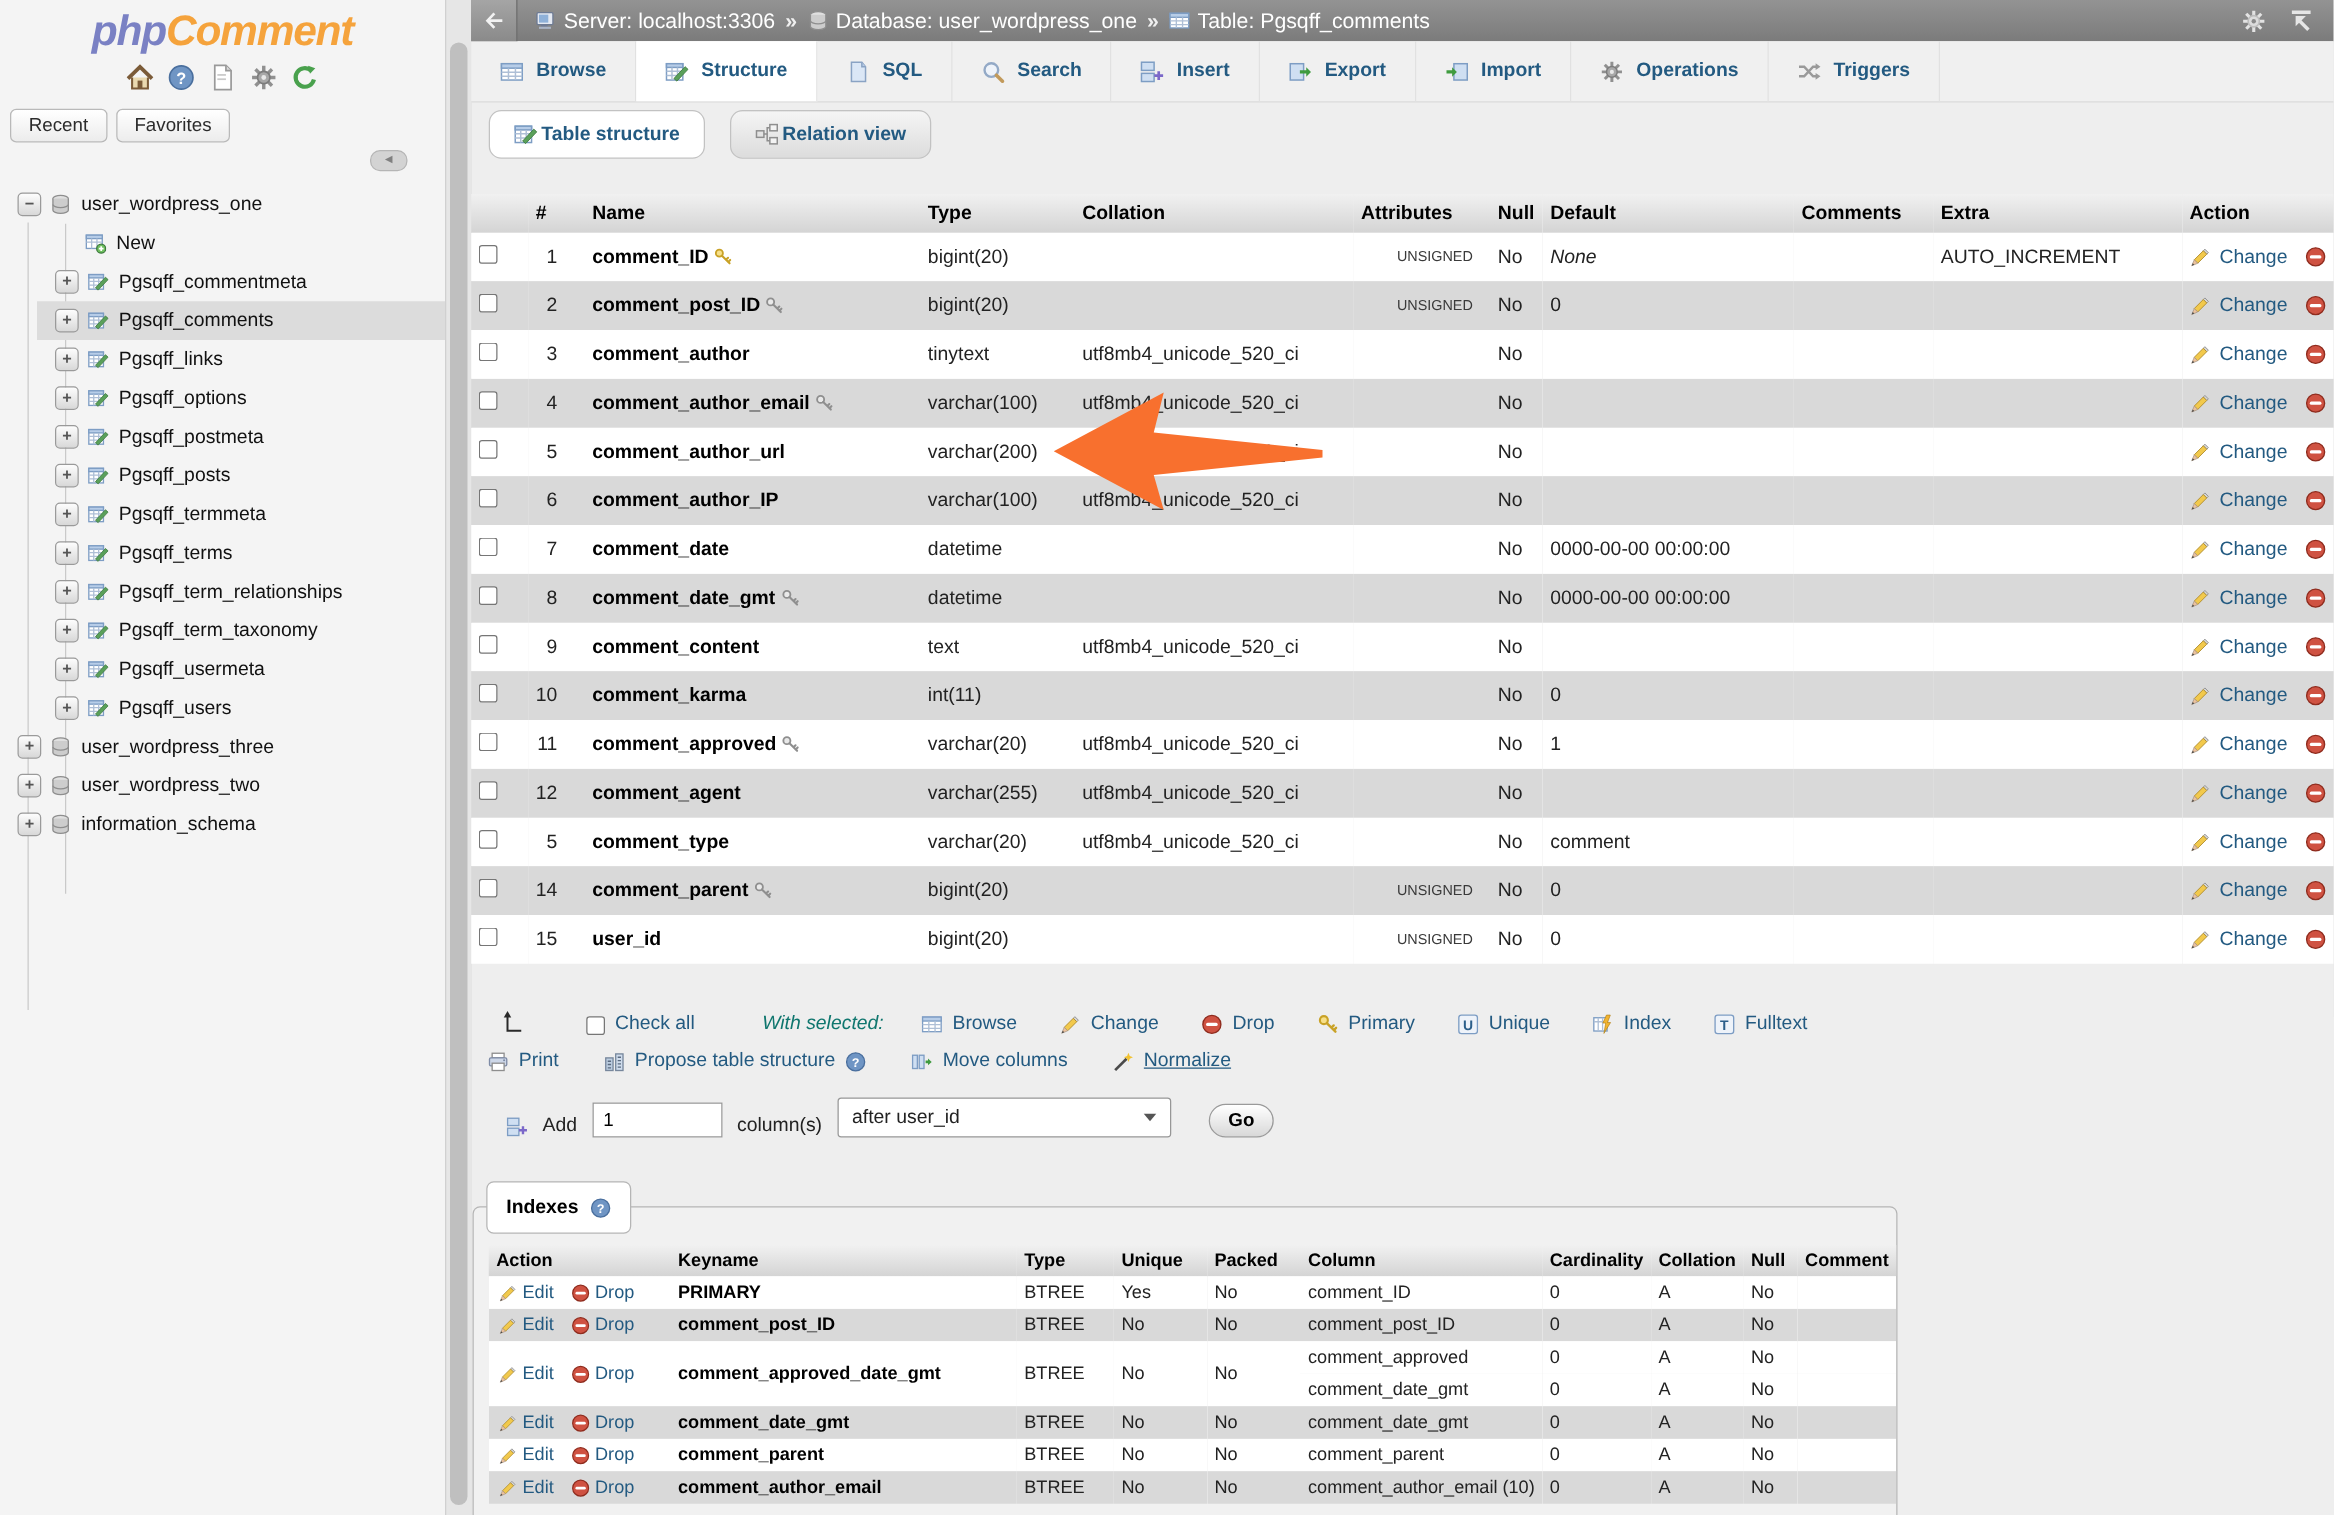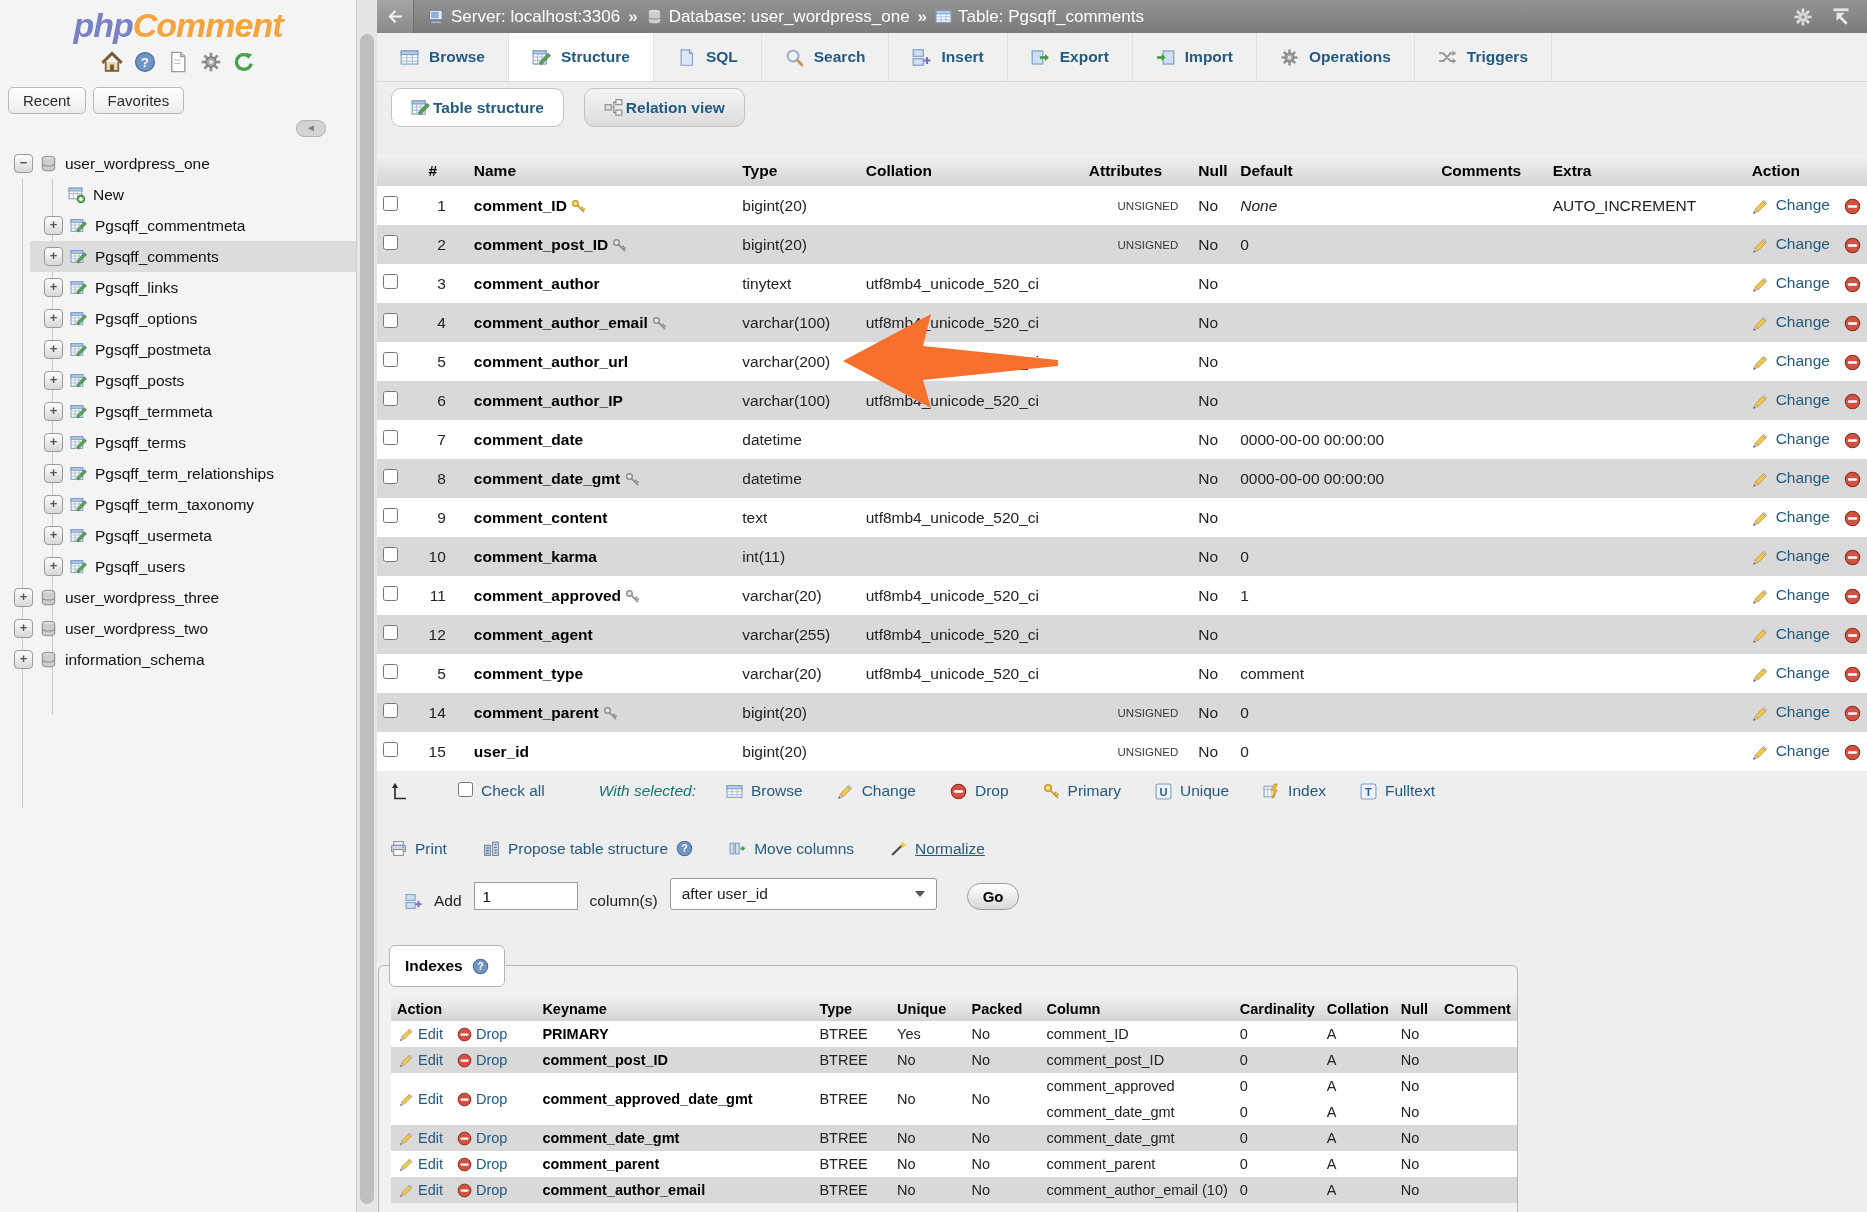--- a/index.html
+++ b/index.html
@@ -58,27 +58,27 @@
   #structure-table tbody tr.even td{background:#d9d9d9;}
   .colname{font-weight:bold;color:#000;}
   .num-cell{text-align:right;padding-right:22px !important;}
   .attr-cell{font-size:11.5px;text-align:right;padding-right:14px !important;color:#3a3a3a;}
   .default-none{font-style:italic;}
   .lnk{color:#235a81;text-decoration:none;cursor:pointer;}
   .lnk.underline{text-decoration:underline;}
   .action-cell .icon{margin-right:7px;}
   .action-cell .icon.drop-after{margin-left:14px;margin-right:0;}
   
-  #table-footer{position:absolute;left:13px;top:782px;height:46px;display:flex;align-items:flex-start;font-size:15.5px;}
+  #table-footer{position:absolute;left:24px;top:782px;height:46px;display:flex;align-items:flex-end;font-size:15.5px;}
   #table-footer .gap-big{margin-right:48px;}
   #check-all-label{color:#235a81;margin-left:8px;cursor:pointer;}
   .withsel{font-style:italic;color:#0f766e;margin:0 30px 0 54px;}
   .sel-action{display:flex;align-items:center;gap:8px;margin-right:34px;cursor:pointer;}
   #tools-row{position:absolute;left:13px;top:840px;display:flex;align-items:center;gap:36px;font-size:15.5px;}
-  .tool{display:flex;align-items:flex-start;gap:8px;cursor:pointer;}
+  .tool{display:flex;align-items:flex-end;gap:8px;cursor:pointer;}
   #add-row{position:absolute;left:28px;top:878px;display:flex;align-items:flex-end;gap:12px;font-size:15.5px;}
   #add-count{width:86px;height:26px;border:1px solid #979797;font-size:15px;padding:0 8px;background:#fff;}
   #position-select{width:243px;height:30px;border:1px solid #979797;border-radius:3px;background:#fff;
        display:flex;align-items:center;padding:0 11px;cursor:pointer;}
   #position-select .caret{margin-left:auto;width:0;height:0;border-left:5px solid transparent;
        border-right:5px solid transparent;border-top:6px solid #555;}
   #go-button{margin-left:18px;padding:4px 15px;border-radius:14px;border:1px solid #9a9a9a;
        background:linear-gradient(#ffffff,#d8d8d8);font-weight:bold;font-size:15px;cursor:pointer;}
   
   #indexes-fieldset{position:absolute;left:1px;top:965px;width:1138px;height:280px;border:1px solid #b5b5b5;

